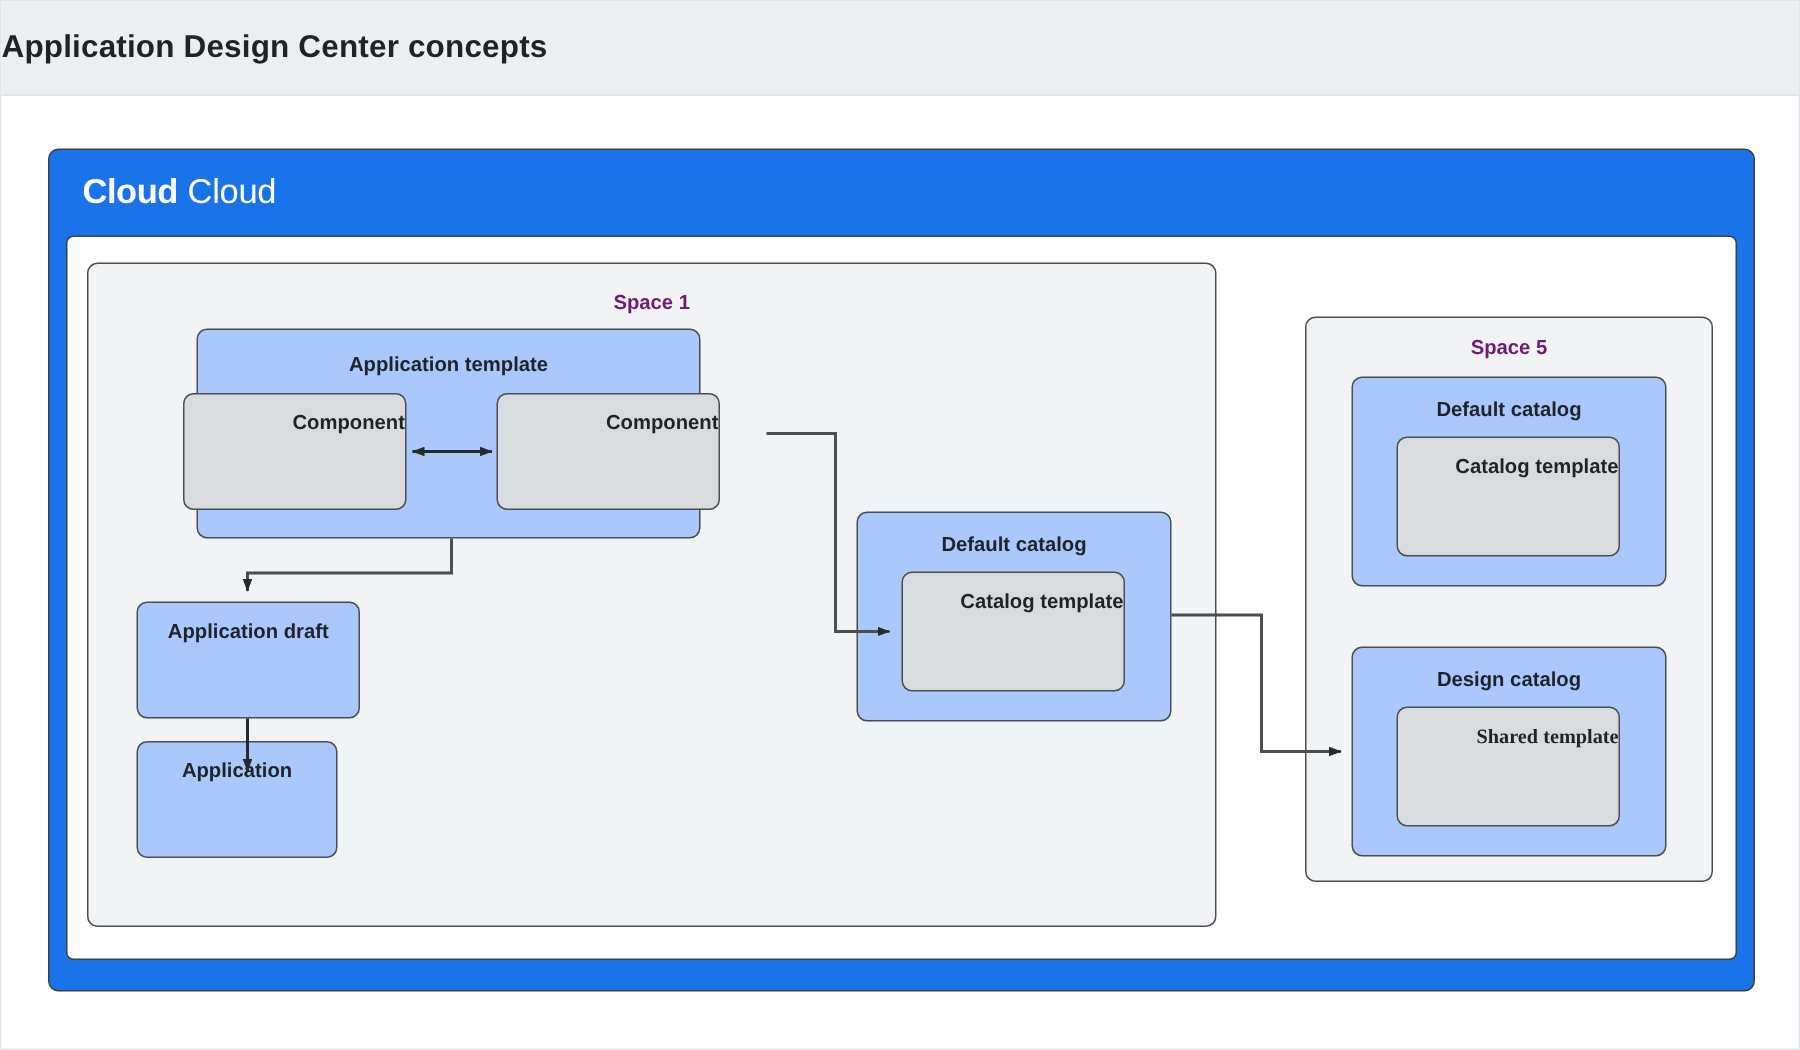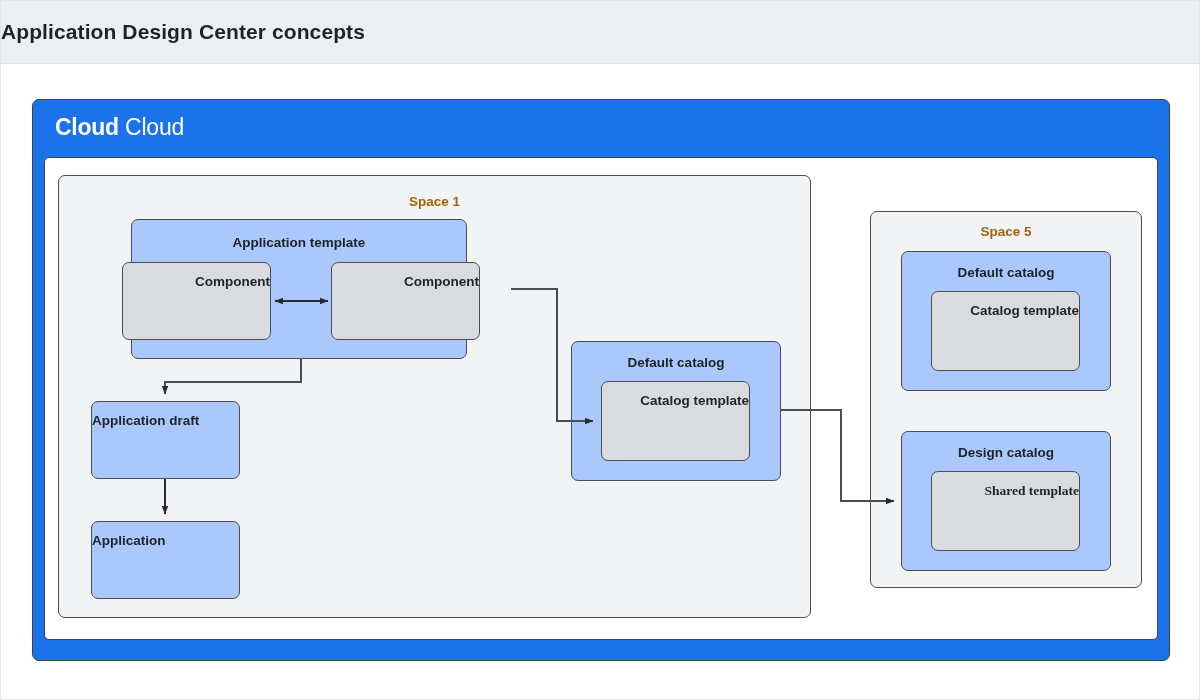--- a/index.html
+++ b/index.html
@@ -78,21 +78,21 @@
     border: 1.6px solid #4a4d51;
     border-radius: 7px;
     box-sizing: border-box;
   }
   .space-label {
     position: absolute;
     left: 0; right: 0;
     text-align: center;
     font-size: 13.5px;
     font-weight: bold;
-    color: #a16207;
+    color: #701a75;
   }
   #space1 { left: 57px; top: 174px; width: 753px; height: 443px; }
   #space1 .space-label { top: 18px; }
   #space2 { left: 869px; top: 210px; width: 272px; height: 377px; }
   #space2 .space-label { top: 12px; }
 
   
   .bluebox {
     position: absolute;
     background: #aac8fb;
@@ -123,37 +123,37 @@
     text-align: right;
     font-size: 13.5px;
     font-weight: bold;
     color: #1f2328;
   }
 
   
   .node-lbl {
     position: absolute;
     left: 0; right: 0;
-    text-align: left;
+    text-align: center;
     font-size: 13.5px;
     font-weight: bold;
     color: #1f2328;
   }
 
   
   #app-template { left: 90px; top: 218px; width: 336px; height: 140px; margin-left: 40px; }
   #app-template > .lbl { top: 15px; }
   #component-1 { left: 121px; top: 261px; width: 149px; height: 78px; }
   #component-1 > .lbl { top: 11px; }
   #component-2 { left: 330px; top: 261px; width: 149px; height: 78px; }
   #component-2 > .lbl { top: 11px; }
 
   #app-draft { left: 90px; top: 400px; width: 149px; height: 78px; }
   #app-draft > .node-lbl { top: 11px; }
-  #application { left: 90px; top: 520px; width: 149px; height: 78px; }
+  #application { left: 90px; top: 493px; width: 134px; height: 78px; }
   #application > .node-lbl { top: 11px; }
 
   #default-catalog-1 { left: 570px; top: 340px; width: 210px; height: 140px; }
   #default-catalog-1 > .lbl { top: 13px; }
   #catalog-template-1 { left: 600px; top: 380px; width: 149px; height: 80px; }
   #catalog-template-1 > .lbl { top: 11px; }
 
   #default-catalog-2 { left: 900px; top: 250px; width: 210px; height: 140px; }
   #default-catalog-2 > .lbl { top: 13px; }
   #catalog-template-2 { left: 930px; top: 290px; width: 149px; height: 80px; }

